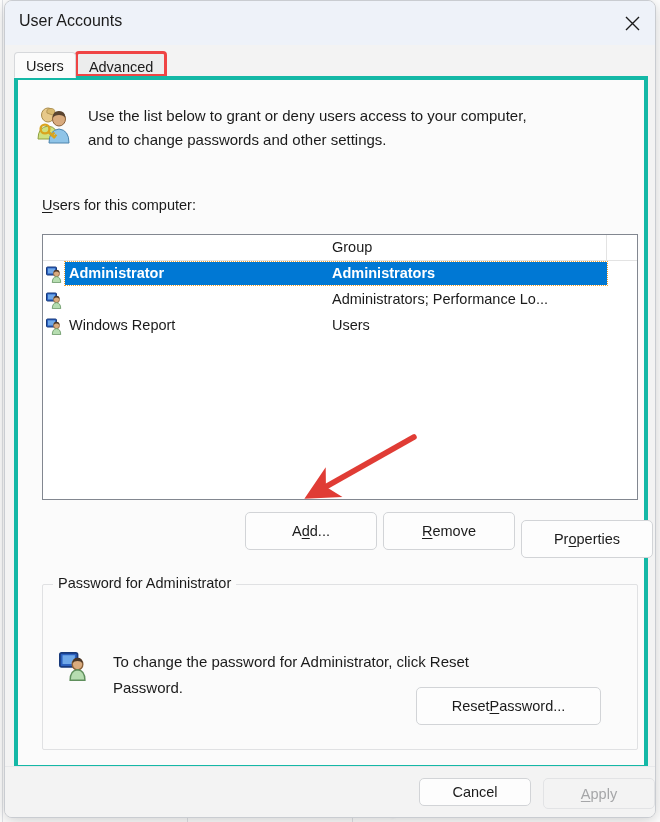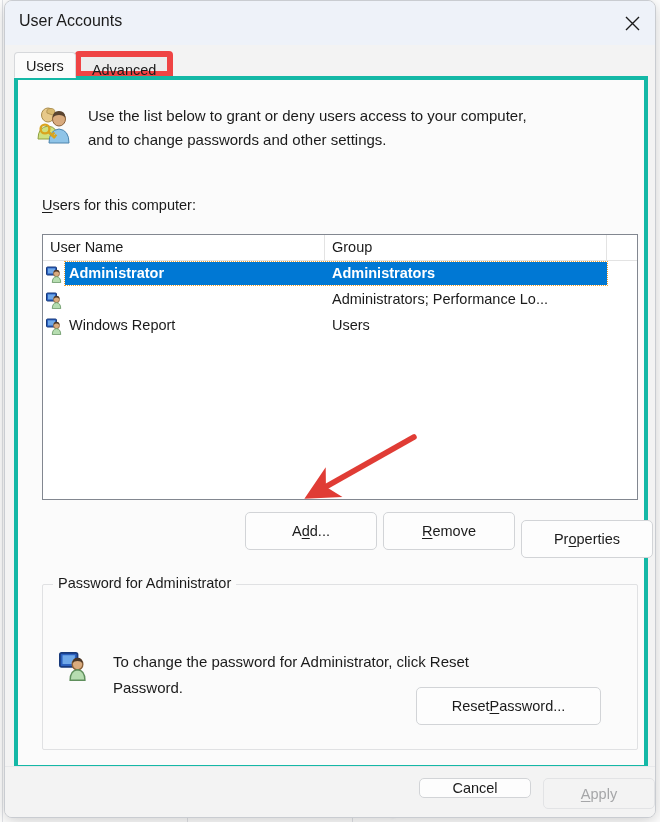--- a/index.html
+++ b/index.html
@@ -82,21 +82,21 @@
   .tab.active {
     background: #fbfbfb;
     border: 1px solid #d6d8db;
     border-bottom: 1px solid #fbfbfb;
     border-radius: 4px 4px 0 0;
     position: relative; z-index: 3;
     margin-bottom: -1px;
   }
   .tab.inactive {
     background: #eceded;
-    border: 6px solid #ef4444;
+    border: 3px solid #ef4444;
     border-radius: 4px 4px 0 0;
     margin-left: -1px;
     margin-bottom: 0px;
   }
 
   
   #panel {
     position: absolute;
     left: 9px; top: 75px;
     width: 634px; height: 693px;
@@ -246,21 +246,21 @@
     border-top: 1px solid #e7e8ea;
   }
   #btn-ok {
     position: absolute; left: 290px; top: 11px;
     width: 112px; height: 31px;
     border: 1px solid #0f6cbd;
     background: #fdfdfd;
   }
   #btn-cancel {
     position: absolute; left: 414px; top: 11px;
-    width: 112px; height: 20px;
+    width: 112px; height: 28px;
   }
   #btn-apply {
     position: absolute; left: 538px; top: 11px;
     width: 112px; height: 31px;
     background: #f3f3f3;
     border-color: #e2e3e5;
     color: #a5a6a8;
   }
 
   
@@ -326,21 +326,20 @@
       <div id="intro-text">
         <div>Use the list below to grant or deny users access to your computer,</div>
         <div>and to change passwords and other settings.</div>
       </div>
     </div>
 
     <div id="list-label"><span class="acc">U</span><span>sers for this computer:</span></div>
 
     <div id="listview">
       <div id="lv-header">
-        <div class="lv-col c0">User Name</div>
         <div class="lv-col c1">Group</div>
         <div class="lv-col c2"></div>
       </div>
 
       <div class="lv-row selected">
         <div class="selbg"></div>
         <span class="row-icon">
           <svg width="17" height="17" viewBox="0 0 17 17">
             <rect x="0.5" y="1" width="10" height="8" rx="1" fill="#2a5fbe" stroke="#17397a" stroke-width="1"></rect>
             <rect x="2" y="2.4" width="7" height="5" fill="#6fa8e8"></rect>

